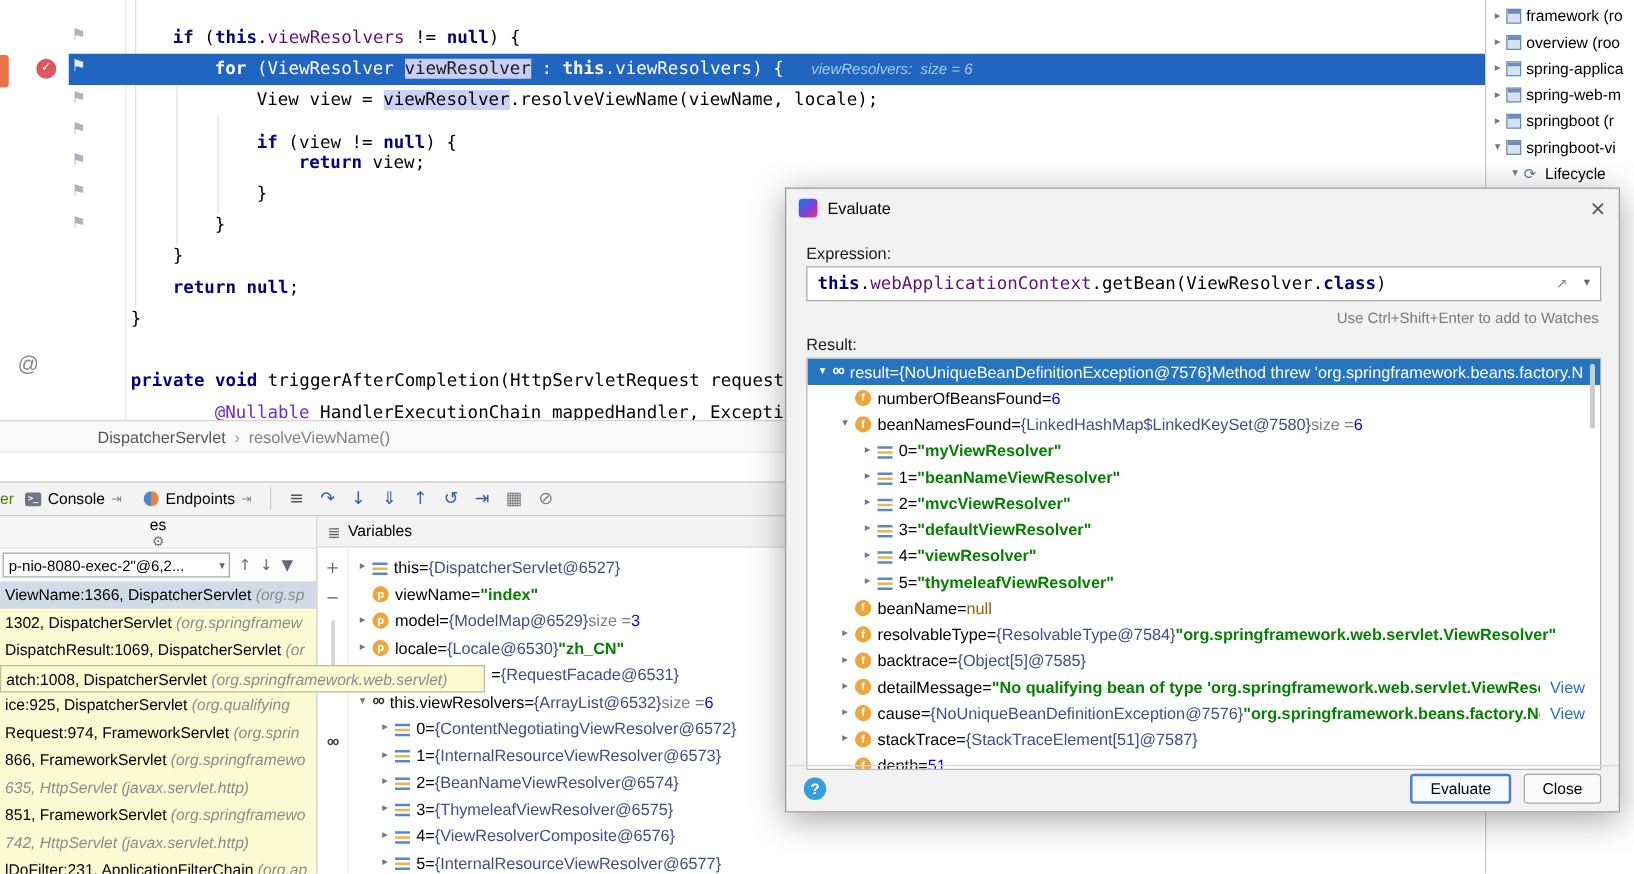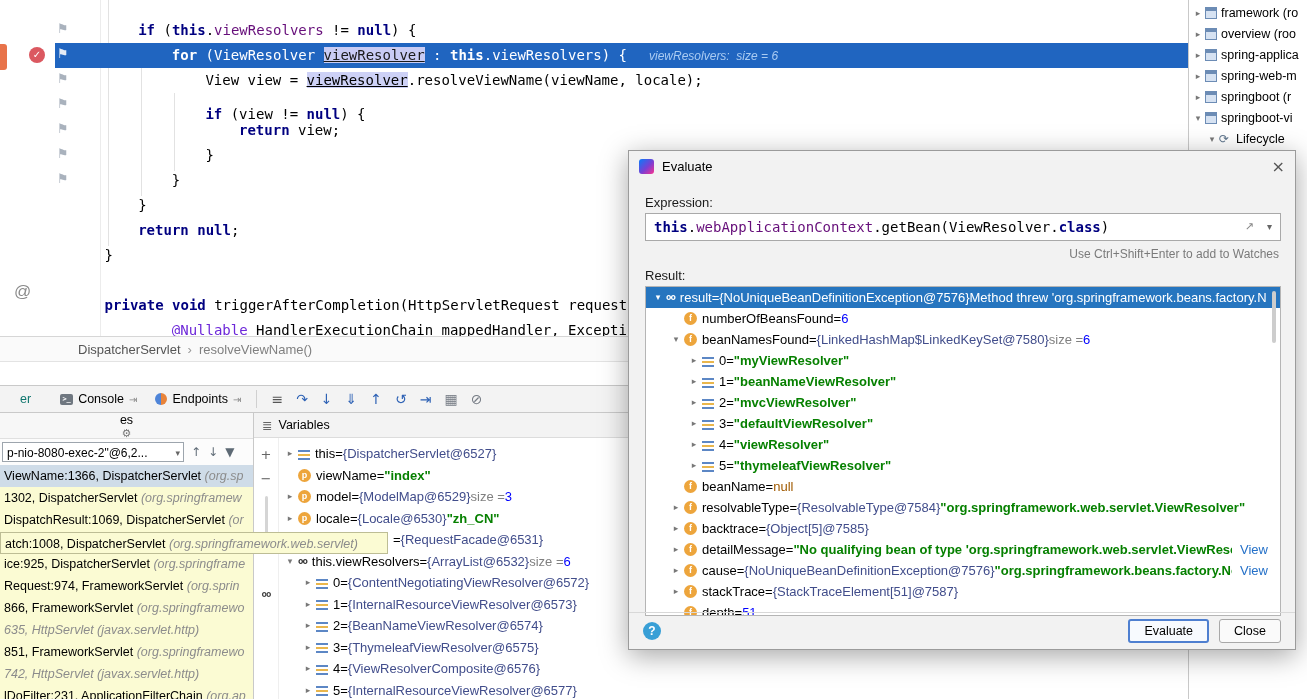--- a/index.html
+++ b/index.html
@@ -8,21 +8,21 @@
   
   #editor{position:absolute;left:0;top:0;width:1188px;height:336px;background:#fff;}
   .gutter-line{position:absolute;left:100px;top:0;width:1px;height:336px;background:#ECECEC;}
   .iguide{position:absolute;width:1px;background:#E2E2E2;z-index:1;}
   .code-line{position:absolute;left:55px;width:1133px;height:25px;line-height:25px;
              font-family:"DejaVu Sans Mono",monospace;font-size:14px;white-space:pre;z-index:2;box-sizing:border-box;}
   .code-line.exec{background:#2065C0;}
   .tk-pl{color:#000;}
   .tk-kw{color:#000080;font-weight:bold;}
   .tk-fld{color:#660E7A;}
-  .tk-hl{background:#CDD1F6;color:#000;text-decoration:underline;}
+  .tk-hl{background:#CDD1F6;color:#000;}
   .tk-ann{color:#6d28d9;}
   .tk-hint{font-family:"Liberation Sans",sans-serif;font-style:italic;font-size:12px;color:#A9CBF2;margin-left:22px;}
   .exec .tk-pl,.exec .tk-kw,.exec .tk-fld{color:#fff;}
   .exec .tk-hl{background:#C9CCF4;color:#1a1a1a;}
   .gflag{position:absolute;left:57px;font-family:"DejaVu Sans",sans-serif;font-size:13px;color:#A9B2BD;z-index:5;cursor:pointer;}
   .gflag.onexec{color:#E4EBF5;}
   #breakpoint{position:absolute;left:29px;top:47px;width:16px;height:16px;border-radius:50%;background:#DB5860;
               color:#fff;font-size:10px;line-height:16px;text-align:center;z-index:6;font-family:"DejaVu Sans",sans-serif;}
   #dbg-stripe{position:absolute;left:0;top:44px;width:7px;height:26px;background:#E8734A;border-radius:0 3px 3px 0;z-index:6;}
   #gutter-at{position:absolute;left:14px;top:282px;font-size:17px;color:#8A8A8A;z-index:6;}
@@ -30,21 +30,21 @@
   #breadcrumb{position:absolute;left:0;top:336px;width:1188px;height:26px;background:#FAFAFA;
               border-top:1px solid #D6D6D6;border-bottom:1px solid #E3E3E3;box-sizing:border-box;
               display:flex;align-items:center;padding-left:78px;font-size:13px;gap:7px;z-index:8;}
   .bc-class{color:#555;}
   .bc-sep{color:#999;}
   .bc-method{color:#808080;}
   
   #debug-toolbar{position:absolute;left:0;top:385px;width:1188px;height:28px;background:#F3F3F3;
                  border-top:1px solid #C9C9C9;border-bottom:1px solid #C9C9C9;box-sizing:border-box;
                  display:flex;align-items:center;font-size:12.5px;}
-  .frag{color:#0f766e;padding:0 20px;}
+  .frag{color:#4d7c0f;padding:0 0;}
   .dtab{display:flex;align-items:center;gap:5px;padding:0 9px;height:100%;cursor:pointer;}
   .ic-console{width:13px;height:11px;background:#6F7780;border-radius:2px;color:#fff;
               font:bold 7px/11px "DejaVu Sans Mono",monospace;text-align:center;}
   .ic-endpoints{width:12px;height:12px;border-radius:50%;background:linear-gradient(90deg,#4E84D8 50%,#E8833A 50%);}
   .tab-extra{color:#888;font-size:10px;font-family:"DejaVu Sans",sans-serif;}
   .tb-sep{width:1px;height:18px;background:#D0D0D0;margin:0 6px;}
   #debug-icons{display:flex;align-items:center;gap:13px;margin-left:8px;}
   .dico{font-family:"DejaVu Sans",sans-serif;font-size:14px;cursor:pointer;}
   .dico.blue{color:#2E62B5;}
   .dico.dark{color:#555;}
@@ -222,21 +222,21 @@
     </div>
     <span class="fr-ico">↑</span>
     <span class="fr-ico">↓</span>
     <span class="fr-ico">▼</span>
   </div>
   <div id="frames-list">
       <div class="frow sel"><span class="fmain">ViewName:1366, DispatcherServlet </span><span class="fpkg">(org.sp</span></div>
       <div class="frow"><span class="fmain">1302, DispatcherServlet </span><span class="fpkg">(org.springframew</span></div>
       <div class="frow"><span class="fmain">DispatchResult:1069, DispatcherServlet </span><span class="fpkg">(or</span></div>
       <div class="frow"></div>
-      <div class="frow"><span class="fmain">ice:925, DispatcherServlet </span><span class="fpkg">(org.springframe</span></div>
+      <div class="frow"><span class="fmain">ice:925, DispatcherServlet </span><span class="fpkg">(org.qualifying</span></div>
       <div class="frow"><span class="fmain">Request:974, FrameworkServlet </span><span class="fpkg">(org.sprin</span></div>
       <div class="frow"><span class="fmain">866, FrameworkServlet </span><span class="fpkg">(org.springframewo</span></div>
       <div class="frow lib"><span class="fmain">635, HttpServlet </span><span class="fpkg">(javax.servlet.http)</span></div>
       <div class="frow"><span class="fmain">851, FrameworkServlet </span><span class="fpkg">(org.springframewo</span></div>
       <div class="frow lib"><span class="fmain">742, HttpServlet </span><span class="fpkg">(javax.servlet.http)</span></div>
       <div class="frow"><span class="fmain">lDoFilter:231, ApplicationFilterChain </span><span class="fpkg">(org.ap</span></div>
     </div>
 </div>
 
 <div id="frames-overlay">

